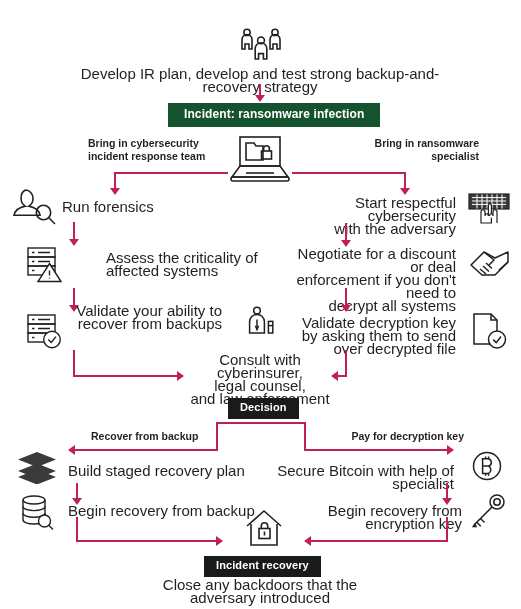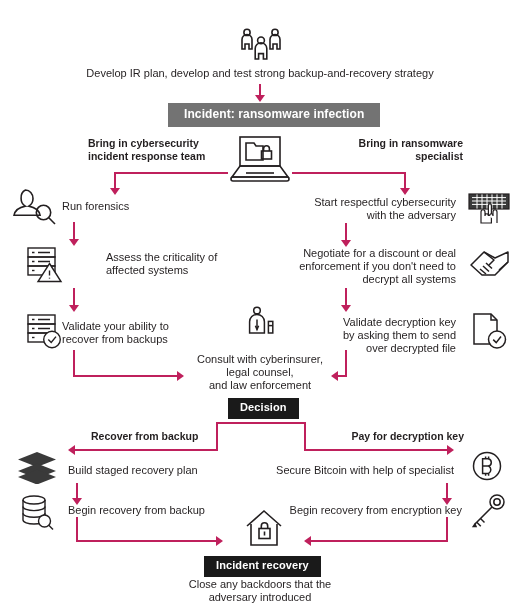--- a/index.html
+++ b/index.html
@@ -20,26 +20,26 @@
     background:#1a1a1a;
     color:#ffffff;
     font-weight:bold;
     font-size:11px;
     letter-spacing:.1px;
     text-align:center;
     padding:4px 12px 5px 12px;
     white-space:nowrap;
     line-height:1.05;
   }
-  .phase-box.accent{ background:#737373; font-size:12px; padding:5px 16px 6px 16px; }
+  .phase-box.accent{ background:#14532d; font-size:12px; padding:5px 16px 6px 16px; }
 
   
   .txt{
     position:absolute;
-    font-size:11px;
+    font-size:15px;
     line-height:13px;
     color:#231f20;
     white-space:pre-line;
   }
   .txt.bold{ font-weight:bold; font-size:10.5px;margin-left:16px; }
   .txt.c{ text-align:center; }
   .txt.r{ text-align:right; }
   .txt.l{ text-align:left; }
 
   
@@ -160,28 +160,28 @@
         <rect x="3" y="12" width="27" height="9"></rect>
         <rect x="3" y="21" width="27" height="9"></rect>
         <path d="M7 7.5 L9.5 7.5 M13 7.5 L25 7.5"></path>
         <path d="M7 16.5 L9.5 16.5 M13 16.5 L25 16.5"></path>
         <path d="M7 25.5 L9.5 25.5"></path>
         <circle cx="27" cy="27.5" r="8.3" fill="#ffffff"></circle>
         <path d="M23.3 27.6 L26.2 30.5 L31 24.6"></path>
       </g>
     </svg>
   </div>
-  <div class="txt l" style="left:62px; top:320px; width:160px;">Validate your ability to
+  <div class="txt l" style="left:62px; top:304px; width:160px;text-align:right;">Validate your ability to
 recover from backups</div>
 
   <div class="vline" style="left:73px; top:350px; height:27px;"></div>
   <div class="hline" style="left:73px; top:375px; width:104px;"></div>
   <div class="arrow-r" style="left:177px; top:371px;"></div>
 
-  <div class="txt bold r" style="left:292px; top:137px; width:155px;">Bring in ransomware
+  <div class="txt bold r" style="left:308px; top:137px; width:155px;">Bring in ransomware
 specialist</div>
 
   <div class="vline" style="left:404px; top:172px; height:17px;"></div>
   <div class="arrow-d" style="left:400px; top:188px;"></div>
 
   <div class="ico" style="left:466px; top:192px;">
     <svg width="46" height="34" viewBox="0 0 46 34">
       <g stroke="#231f20" stroke-width="1.2" fill="none">
         <rect x="3" y="2" width="40" height="15" fill="#3a3a3a" stroke="#231f20"></rect>
         <g stroke="#ffffff" stroke-width="1">

